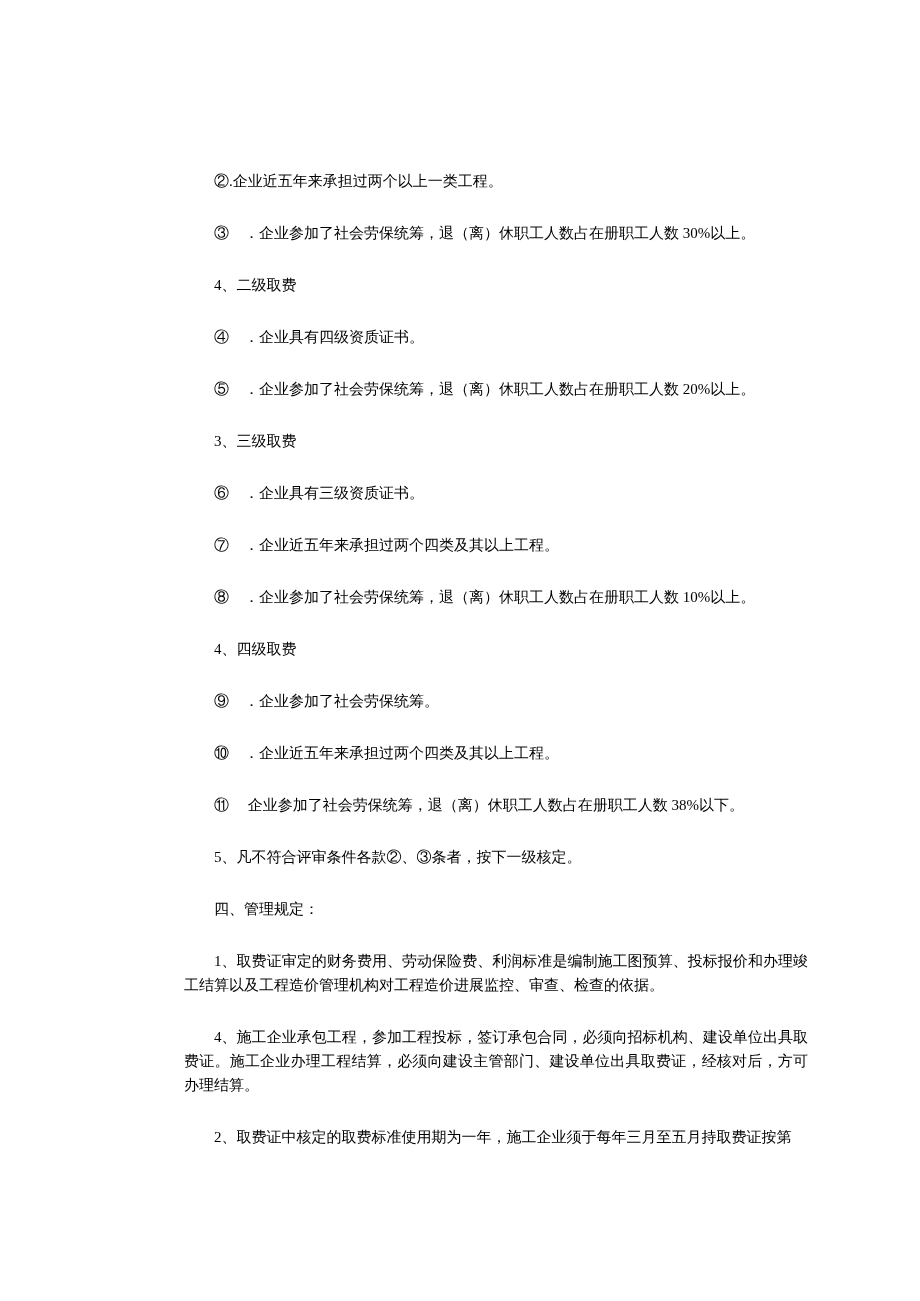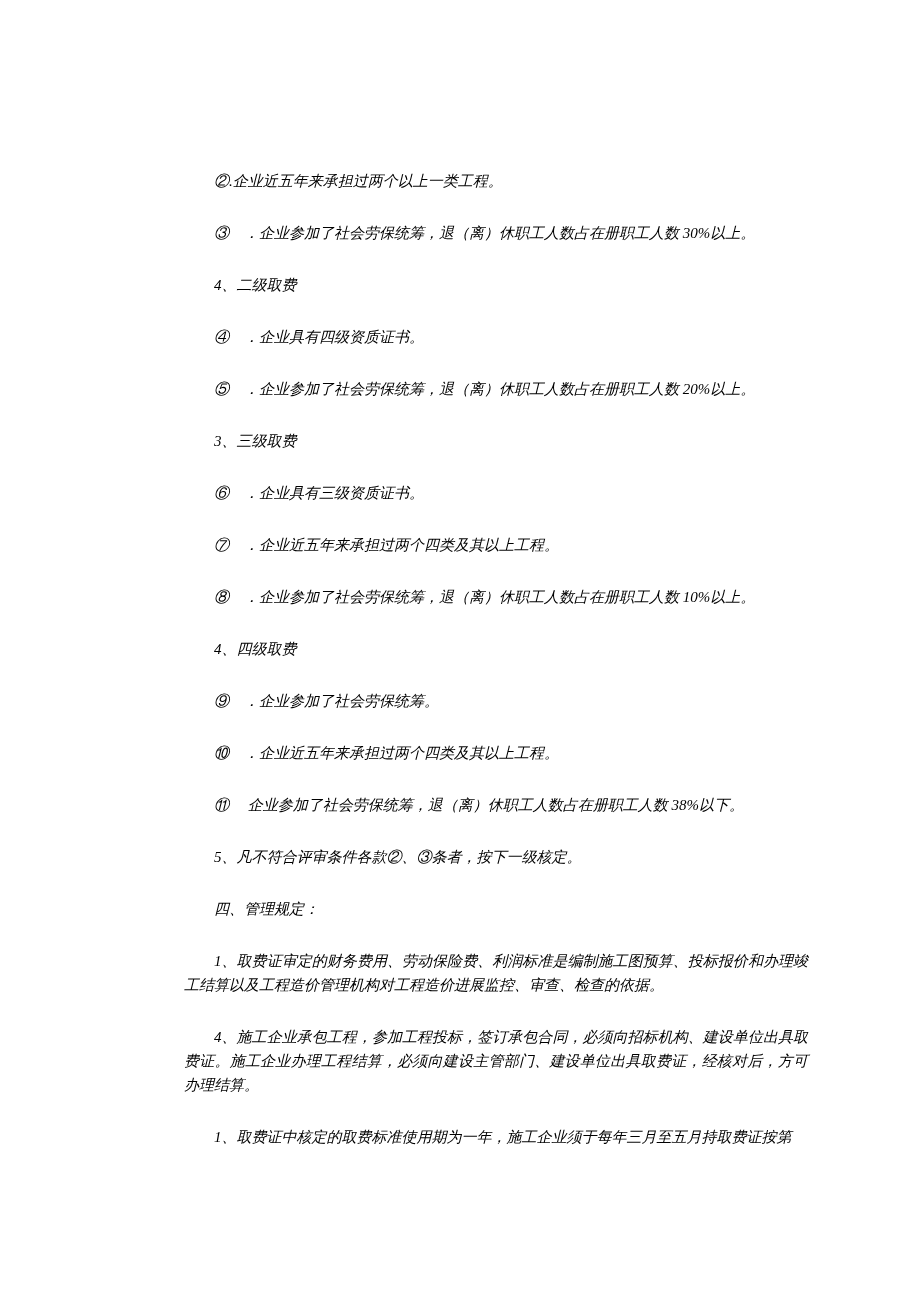--- a/index.html
+++ b/index.html
@@ -1,19 +1,18 @@
 <!DOCTYPE html>
 <html><head>
   <meta charset="utf-8">
   <style>
     * {
       margin: 18px;
       padding: 0;
       box-sizing: border-box;
-      font-style: italic;
     }
     body {
       width: 920px;
       height: 1301px;
       background: #ffffff;
       font-family: "SimSun", "宋体", serif;
       font-size: 15px;
       color: #000000;
       padding: 115px 130px 60px 130px;
       line-height: 1.6;
@@ -43,13 +42,13 @@
 <div class="para">⑦　．企业近五年来承担过两个四类及其以上工程。</div>
 <div class="para">⑧　．企业参加了社会劳保统筹，退（离）休职工人数占在册职工人数 10%以上。</div>
 <div class="para">4、四级取费</div>
 <div class="para">⑨　．企业参加了社会劳保统筹。</div>
 <div class="para">⑩　．企业近五年来承担过两个四类及其以上工程。</div>
 <div class="para">⑪　 企业参加了社会劳保统筹，退（离）休职工人数占在册职工人数 38%以下。</div>
 <div class="para">5、凡不符合评审条件各款②、③条者，按下一级核定。</div>
 <div class="para">四、管理规定：</div>
 <div class="para justified indent-first">1、取费证审定的财务费用、劳动保险费、利润标准是编制施工图预算、投标报价和办理竣工结算以及工程造价管理机构对工程造价进展监控、审查、检查的依据。</div>
 <div class="para justified indent-first">4、施工企业承包工程，参加工程投标，签订承包合同，必须向招标机构、建设单位出具取费证。施工企业办理工程结算，必须向建设主管部门、建设单位出具取费证，经核对后，方可办理结算。</div>
-<div class="para justified indent-first">1、取费证中核定的取费标准使用期为一年，施工企业须于每年三月至五月持取费证按第</div>
+<div class="para justified indent-first">2、取费证中核定的取费标准使用期为一年，施工企业须于每年三月至五月持取费证按第</div>
 
 </body></html>

